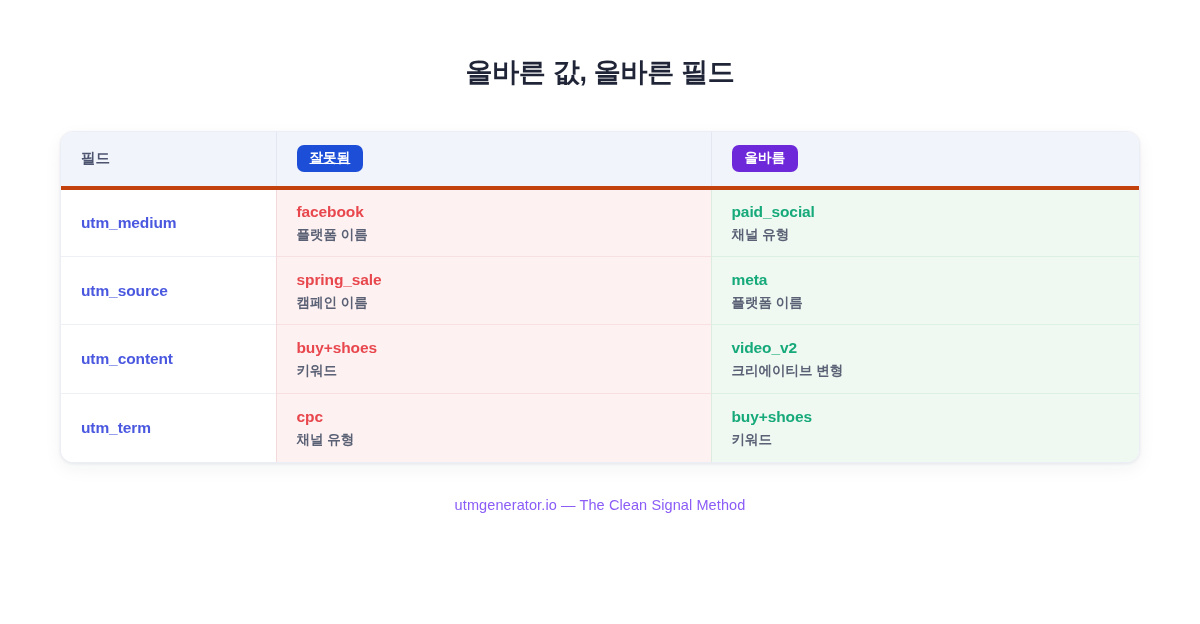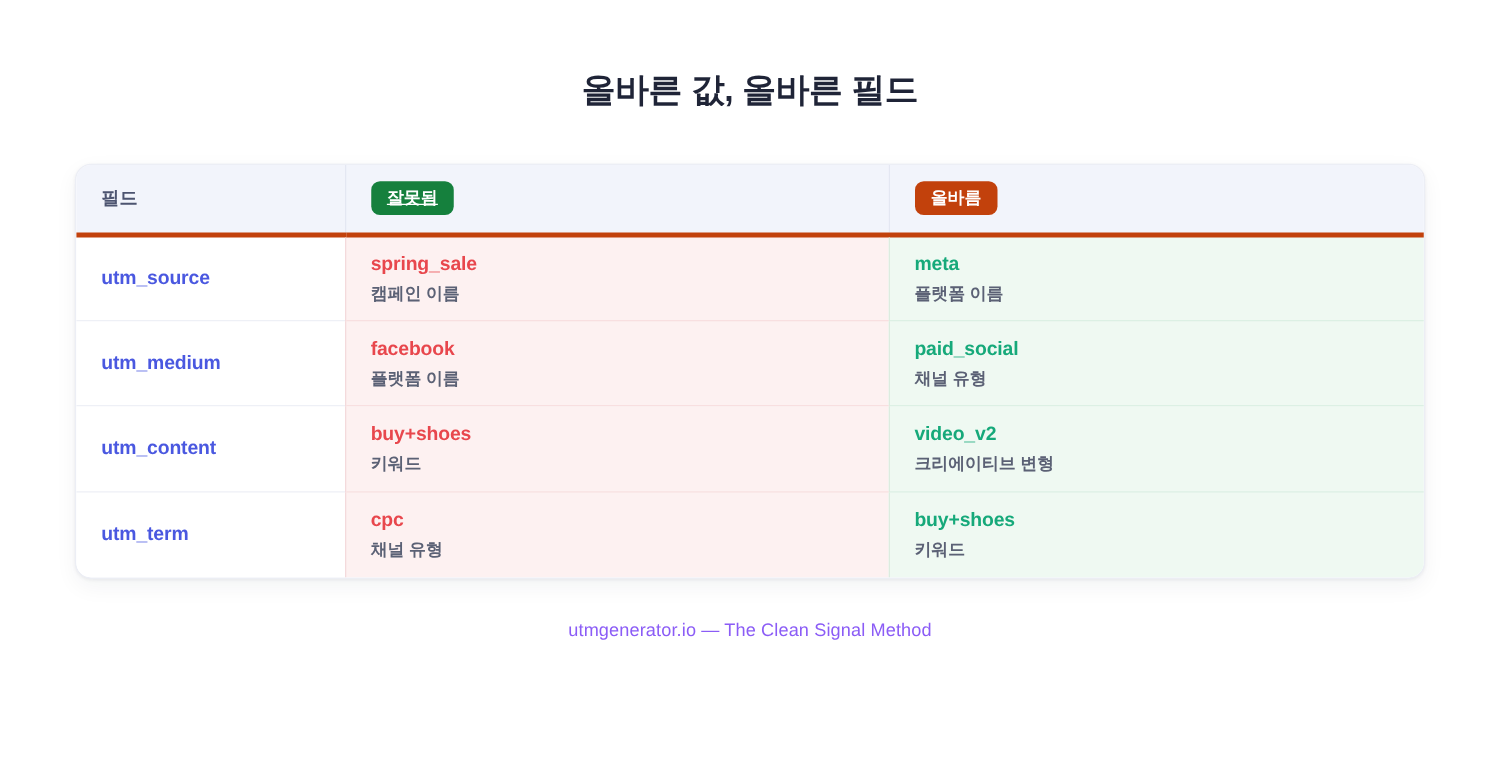--- a/index.html
+++ b/index.html
@@ -70,22 +70,22 @@
   .badge {
     display: inline-block;
     padding: 5px 13px 6px;
     border-radius: 7px;
     font-size: 13.5px;
     font-weight: 700;
     color: #ffffff;
     line-height: 1.15;
     letter-spacing: 0.1px;
   }
-  .badge-wrong { background: #15803d; text-decoration: underline; }
-  .badge-right { background: #c2410c; }
+  .badge-wrong { background: #1d4ed8; text-decoration: underline; }
+  .badge-right { background: #6d28d9; }
 
   
   tbody tr { height: 68.5px; }
   tbody tr + tr td { border-top: 1px solid #eef0f6; }
   tbody tr + tr td.cell-wrong { border-top-color: #f8dfe0; }
   tbody tr + tr td.cell-right { border-top-color: #dcf0e4; }
 
   tbody td {
     vertical-align: middle;
     padding: 0 20px;
@@ -152,40 +152,40 @@
             <span class="badge badge-wrong">잘못됨</span>
           </th>
           <th class="col-right">
             <span class="badge badge-right">올바름</span>
           </th>
         </tr>
       </thead>
       <tbody>
 
         <tr>
+          <td class="cell-field">utm_medium</td>
+          <td class="cell-wrong">
+            <span class="val">facebook</span>
+            <span class="caption">플랫폼 이름</span>
+          </td>
+          <td class="cell-right">
+            <span class="val">paid_social</span>
+            <span class="caption">채널 유형</span>
+          </td>
+        </tr>
+
+        <tr>
           <td class="cell-field">utm_source</td>
           <td class="cell-wrong">
             <span class="val">spring_sale</span>
             <span class="caption">캠페인 이름</span>
           </td>
           <td class="cell-right">
             <span class="val">meta</span>
             <span class="caption">플랫폼 이름</span>
-          </td>
-        </tr>
-
-        <tr>
-          <td class="cell-field">utm_medium</td>
-          <td class="cell-wrong">
-            <span class="val">facebook</span>
-            <span class="caption">플랫폼 이름</span>
-          </td>
-          <td class="cell-right">
-            <span class="val">paid_social</span>
-            <span class="caption">채널 유형</span>
           </td>
         </tr>
 
 
         <tr>
           <td class="cell-field">utm_content</td>
           <td class="cell-wrong">
             <span class="val">buy+shoes</span>
             <span class="caption">키워드</span>
           </td>

